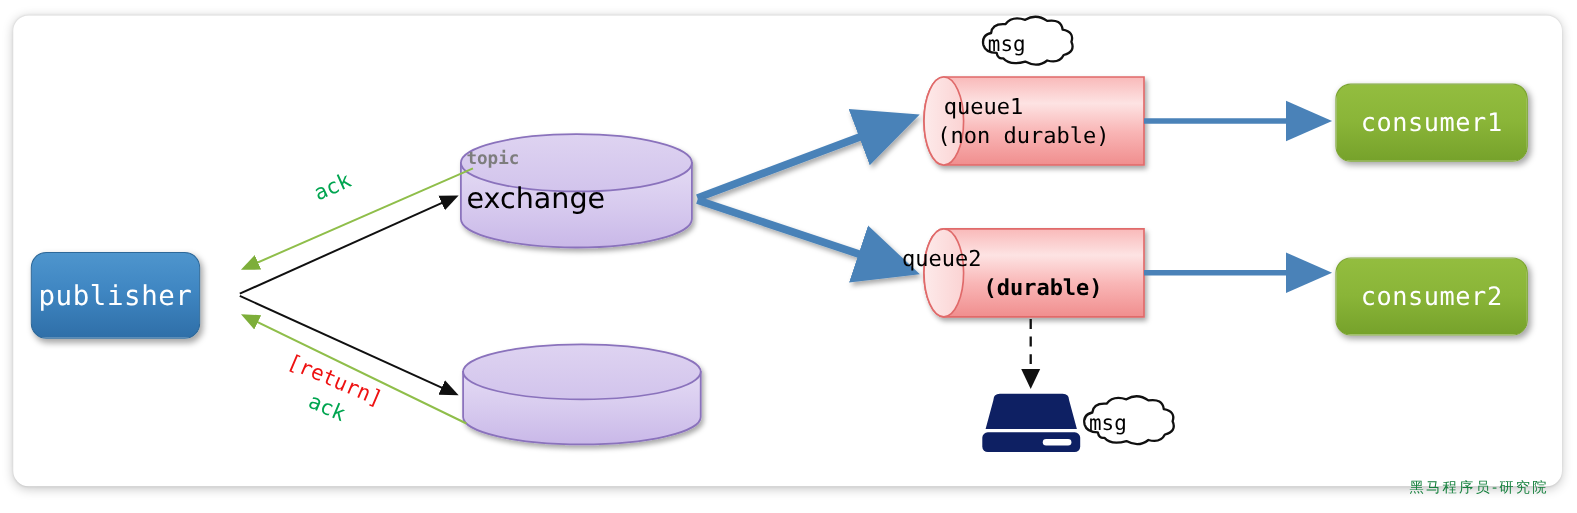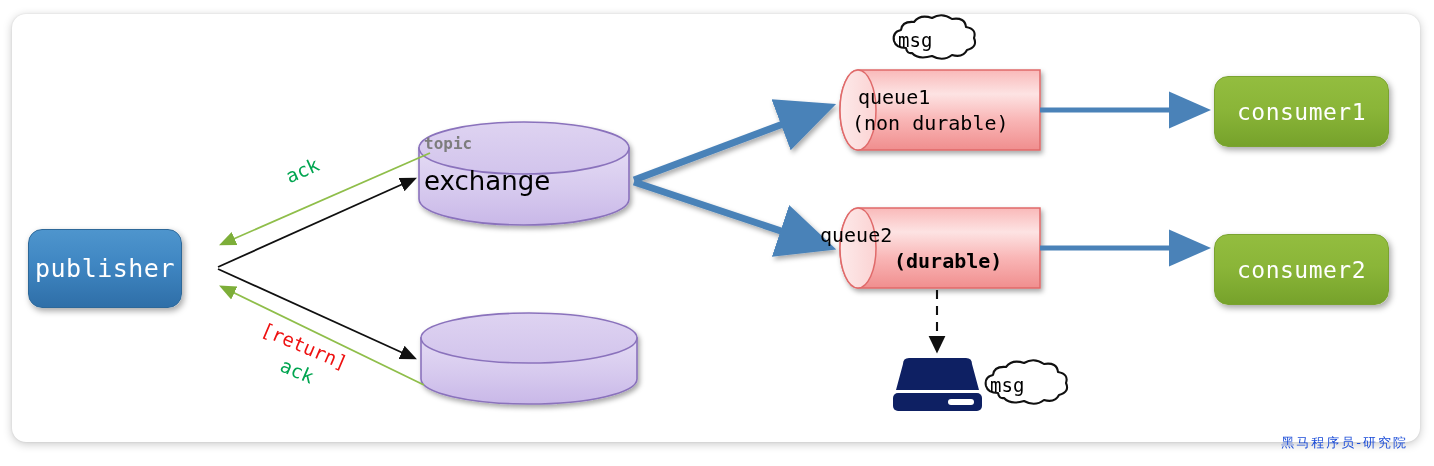--- a/index.html
+++ b/index.html
@@ -79,21 +79,21 @@
     line-height: 1.05;
   }
   .ack-green { color: #00a550; }
   .return-red { color: #ee1111; }
   #watermark {
     position: absolute;
     right: 26px;
     bottom: 14px;
     font-family: "DejaVu Sans", "Liberation Sans", sans-serif;
     font-size: 13px;
-    color: #1d4ed8;
+    color: #15803d;
     letter-spacing: 2px;
     white-space: pre;
     user-select: none;
   }
 </style>
 </head>
 <body>
 
 <div id="stage">
 

